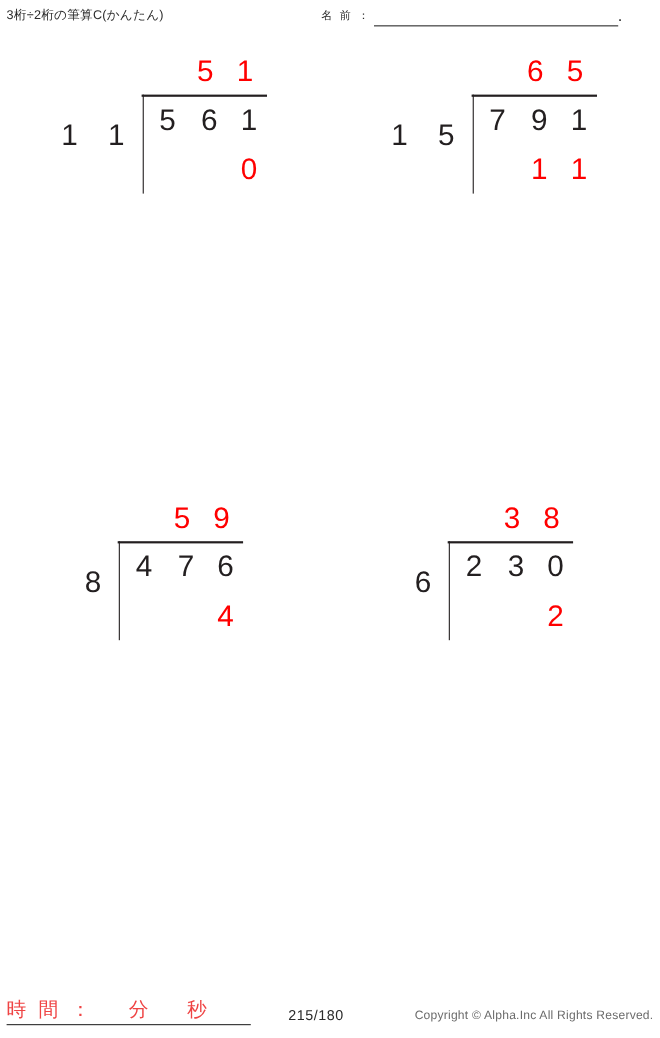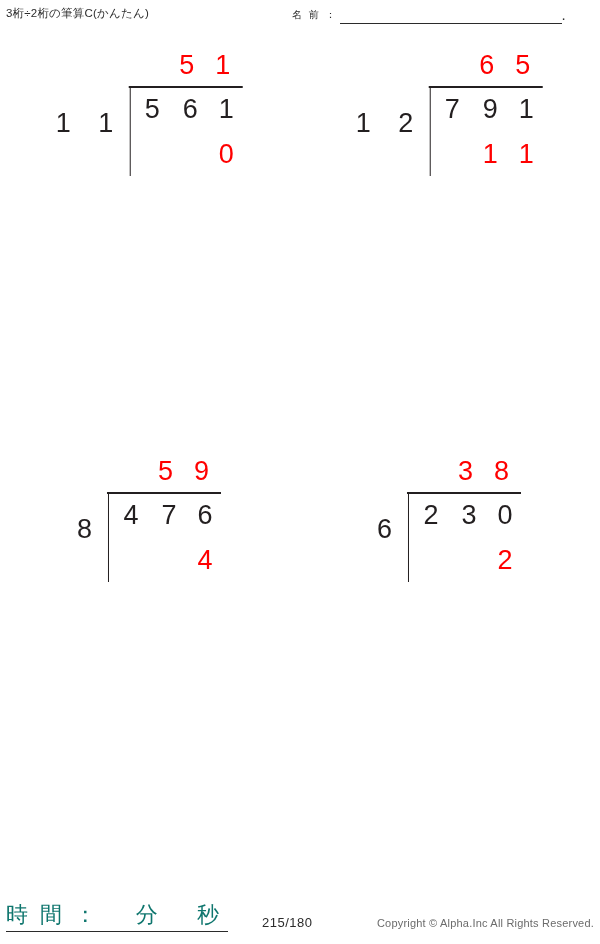--- a/index.html
+++ b/index.html
@@ -158,23 +158,23 @@
     width: 600px;
     height: 44px;
   }
   .time-block {
     position: absolute;
     left: 6px;
     bottom: 12px;
     border-bottom: 1.4px solid #2b2b2b;
     padding-bottom: 1px;
     white-space: pre;
-    font-size: 22px;
+    font-size: 18px;
     letter-spacing: 3px;
-    color: #0f766e;
+    color: #ef4444;
     width: 222px;
   }
   .page-number {
     position: absolute;
     left: 262px;
     bottom: 14px;
     font-size: 13px;
     letter-spacing: 0.5px;
     color: #2b2b2b;
   }
@@ -223,21 +223,21 @@
             <span class="cell pad-first red"></span>
             <span class="cell red"></span>
             <span class="cell red">0</span>
           </div>
         </div>
       </div>
     </div>
 
     <div class="problem col-right">
       <div class="division">
-        <div class="divisor dark">1 2</div>
+        <div class="divisor dark">1 5</div>
         <div class="bracket">
           <div class="row-quotient">
             <span class="cell pad-first red"></span>
             <span class="cell red">6</span>
             <span class="cell red">5</span>
           </div>
           <div class="digit-row">
             <span class="cell pad-first dark">7</span>
             <span class="cell dark">9</span>
             <span class="cell dark">1</span>

